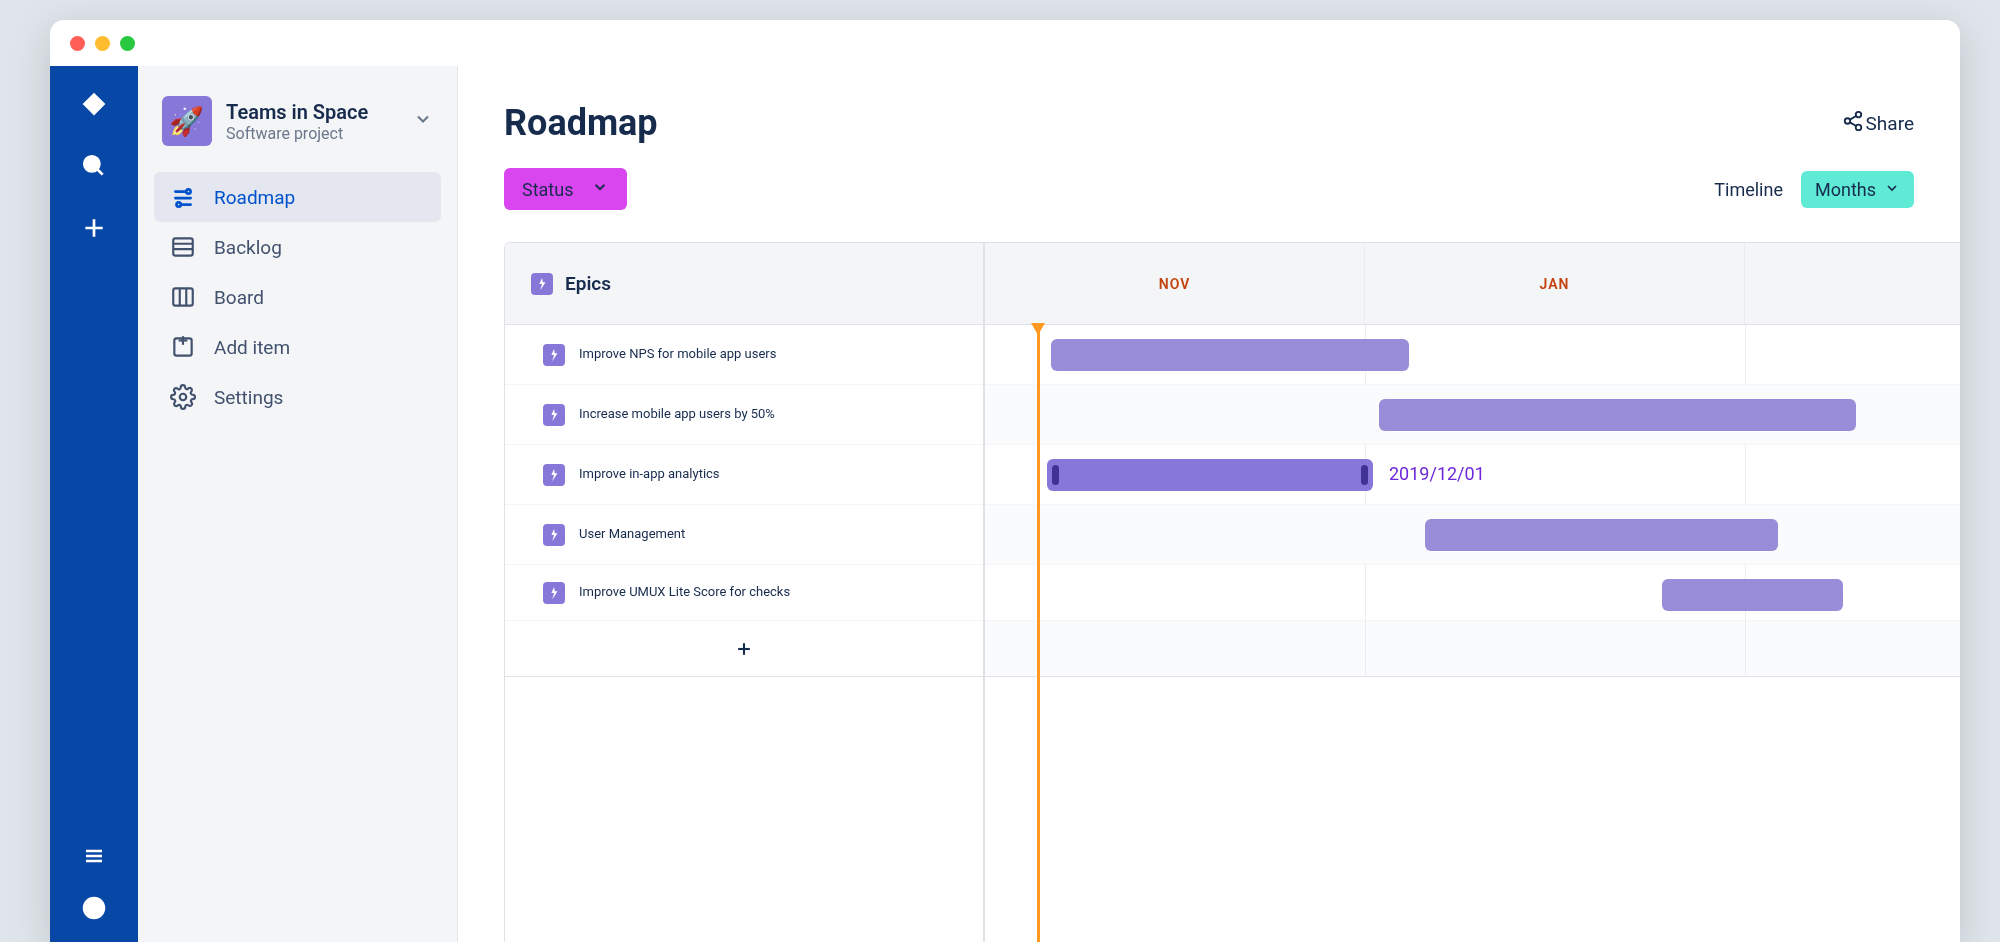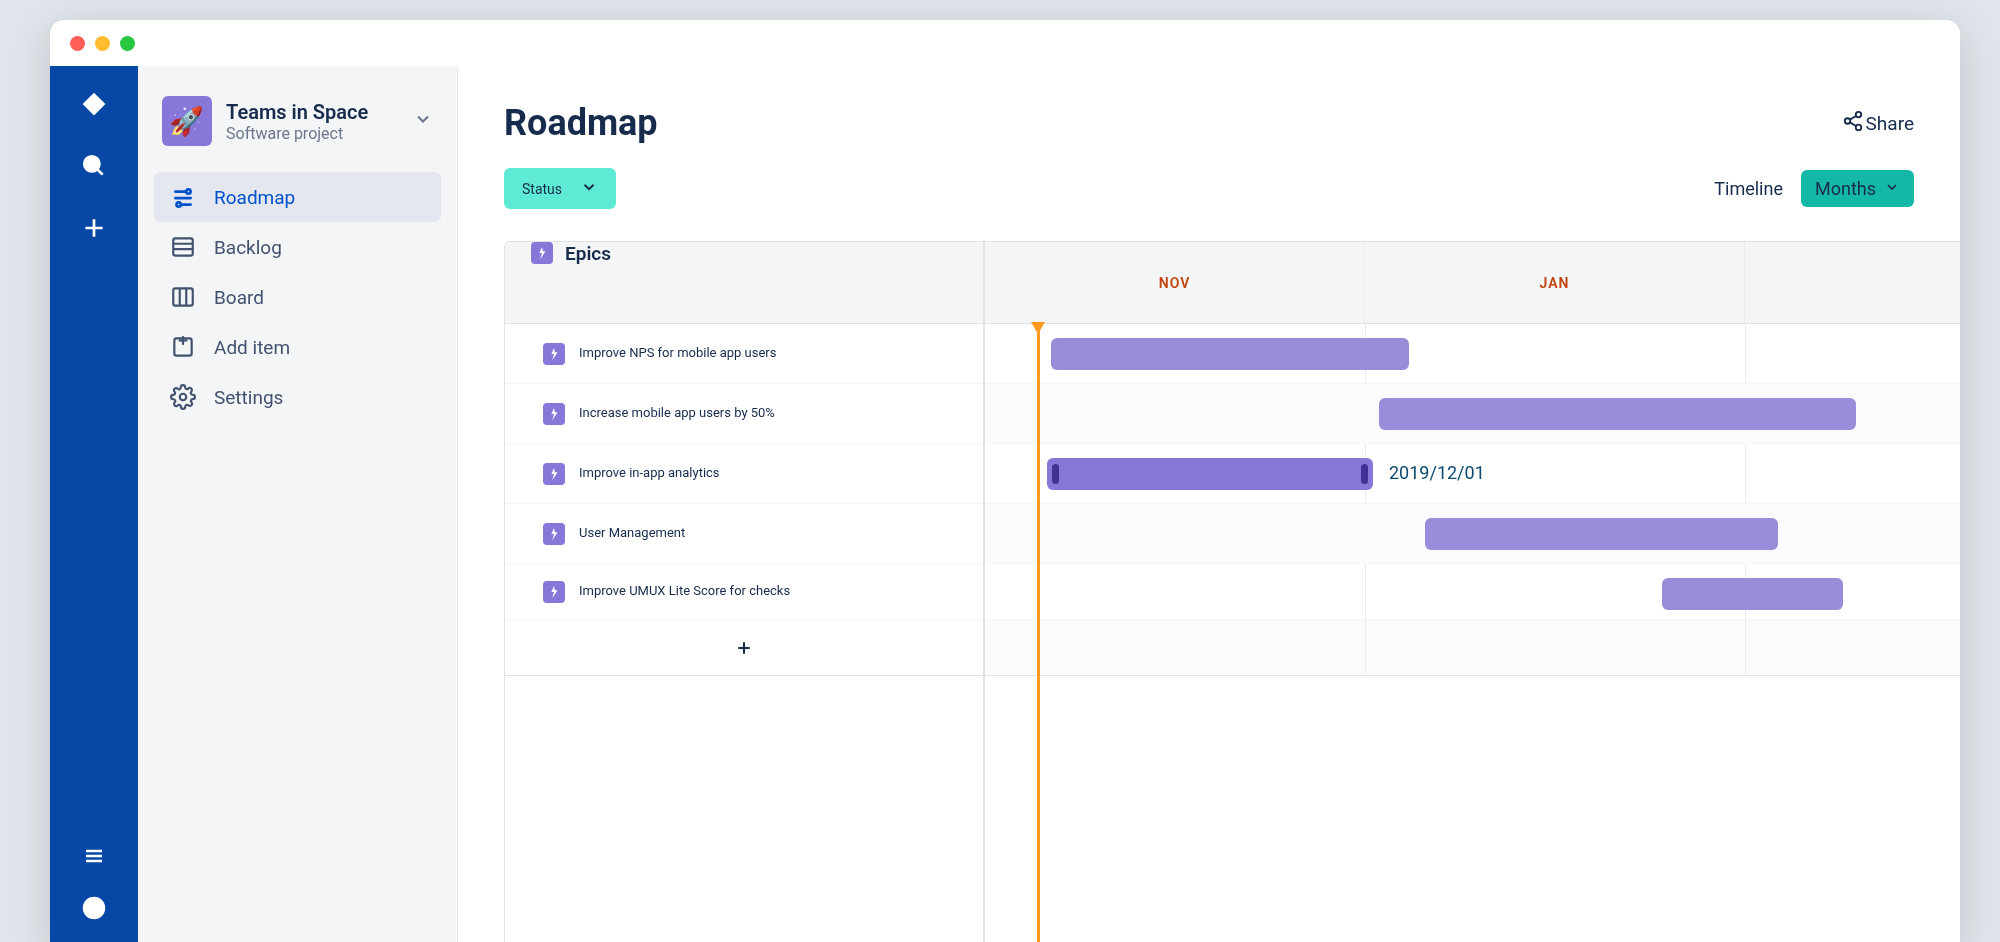--- a/index.html
+++ b/index.html
@@ -122,40 +122,40 @@
 }
 .head-row2 {
   display: flex;
   align-items: center;
   margin-top: 24px;
 }
 .status-dd {
   display: flex;
   align-items: center;
   gap: 18px;
-  background: #5eead4;
+  background: #d946ef;
   border-radius: 6px;
   padding: 10px 18px;
-  font-size: 14px;
+  font-size: 18px;
   color: #172B4D;
   cursor: pointer;
 }
 .timeline-ctrl {
   margin-left: auto;
   display: flex;
   align-items: center;
   gap: 18px;
   font-size: 18px;
   color: #172B4D;
 }
 .months-dd {
   display: flex;
   align-items: center;
   gap: 8px;
-  background: #14b8a6;
+  background: #5eead4;
   border-radius: 6px;
   padding: 8px 14px;
   cursor: pointer;
 }
 
 .roadmap {
   flex: 1;
   margin: 14px 0 0 46px;
   border: 1px solid #DFE1E6;
   border-right: none;
@@ -170,21 +170,21 @@
   flex-shrink: 0;
   border-right: 2px solid #DFE1E6;
   display: flex;
   flex-direction: column;
 }
 .epic-header {
   height: 82px;
   background: #F4F5F7;
   border-bottom: 1px solid #DFE1E6;
   display: flex;
-  align-items: flex-start;
+  align-items: center;
   padding-left: 26px;
   gap: 12px;
   font-size: 19px;
   font-weight: 600;
   color: #172B4D;
 }
 .epic-row {
   height: 60px;
   border-bottom: 1px solid #F4F5F7;
   display: flex;
@@ -273,21 +273,21 @@
   width: 7px;
   background: #403294;
   border-radius: 4px;
 }
 .bar .handle.left { left: 5px; }
 .bar .handle.right { right: 5px; }
 .bar-label {
   position: absolute;
   top: 18px;
   font-size: 18px;
-  color: #0c4a6e;
+  color: #6d28d9;
   white-space: nowrap;
 }
 .today-line {
   position: absolute;
   top: 0; bottom: 0;
   width: 3px;
   background: #FF991F;
 }
 .today-marker {
   position: absolute;

